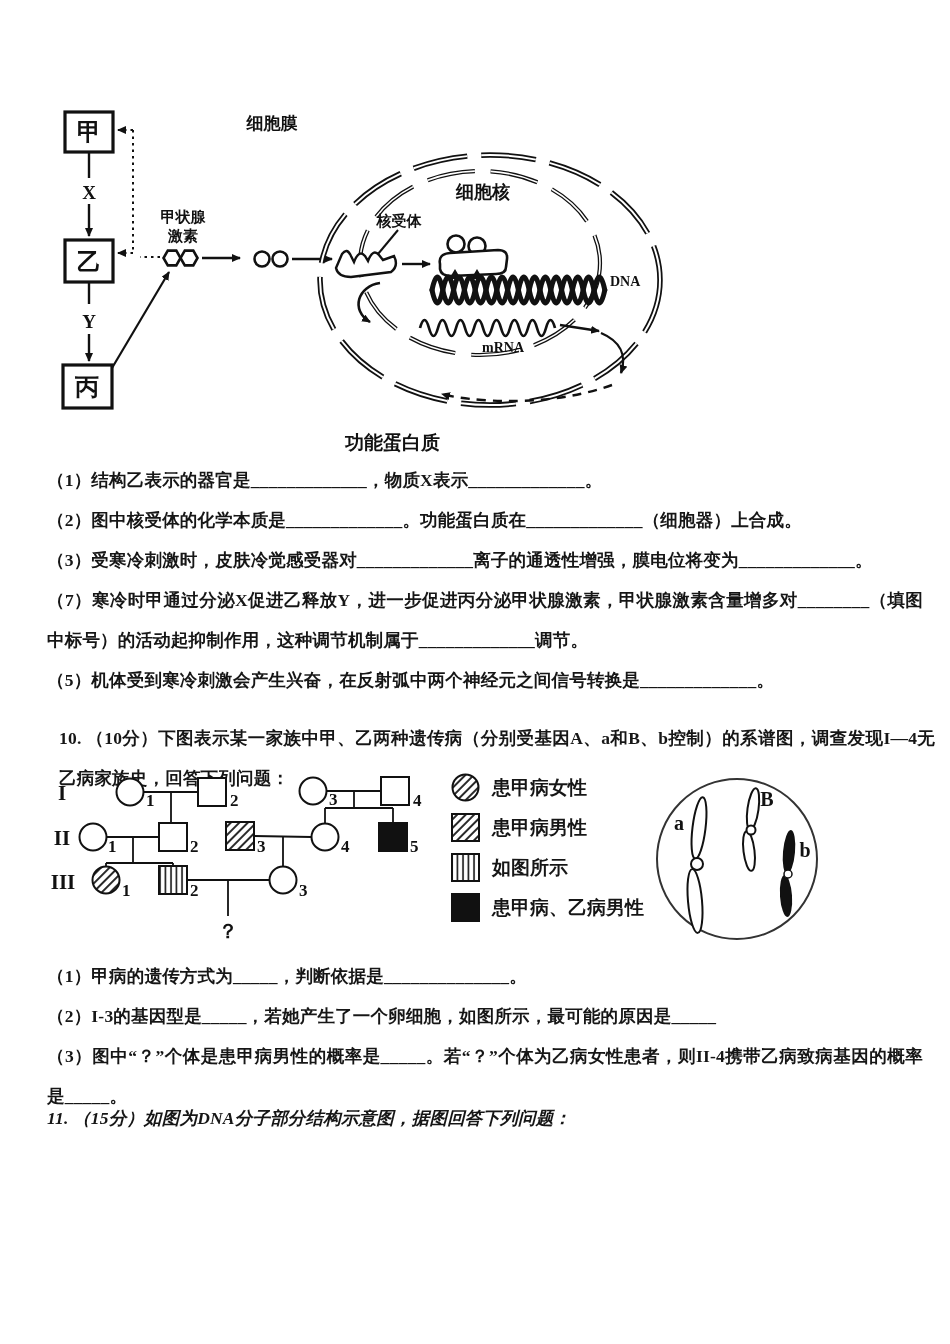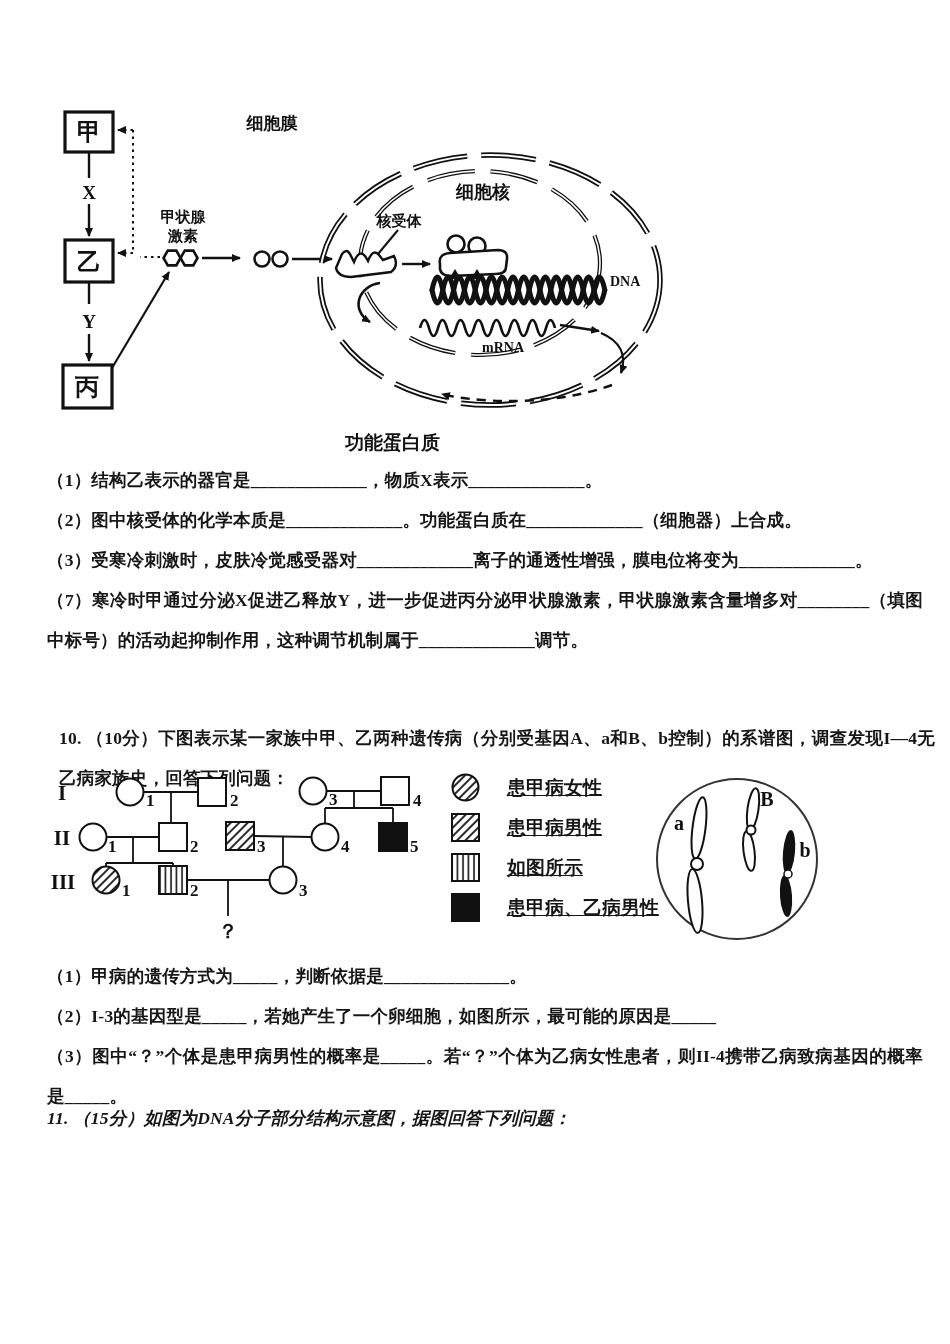--- a/index.html
+++ b/index.html
@@ -2,21 +2,21 @@
 <html><head>
 <meta charset="utf-8">
 <style>
   html,body{margin:0;padding:0;background:#fff;}
   .page{position:relative;width:950px;height:1344px;background:#ffffff;overflow:hidden;
         font-family:"Liberation Serif","DejaVu Serif",serif;color:#161616;}
   .qblock{position:absolute;left:47px;width:876px;}
   .qblock p{margin:0;font-size:17.5px;font-weight:600;line-height:40px;text-align:justify;
             letter-spacing:0.2px;word-break:break-all;}
   .legend{position:absolute;left:450px;top:772px;width:230px;}
-  .legend-row{display:flex;align-items:center;gap:26px;height:31px;margin-bottom:9px;text-decoration:underline;}
+  .legend-row{display:flex;align-items:center;gap:11px;height:31px;margin-bottom:9px;}
   .legend-row span{font-size:19px;font-weight:700;white-space:nowrap;}
   svg text{font-family:"Liberation Serif","DejaVu Serif",serif;fill:#111;}
   .cjk-label{font-weight:700;}
   .hidden-defs{position:absolute;width:0;height:0;}
 </style>
 </head>
 <body>
 
 <div class="page">
 
@@ -119,20 +119,21 @@
     <path d="M562,297 Q505,317 432,312 Q406,310 392,306" fill="none" stroke="#111" stroke-width="2.4" stroke-dasharray="9 7" marker-end="url(#ah)"></path>
 
     <text x="295" y="361" font-size="19" class="cjk-label">功能蛋白质</text>
   </svg>
 
   <div class="qblock" style="top:460px;">
     <p>（1）结构乙表示的器官是_____________，物质X表示_____________。</p>
     <p>（2）图中核受体的化学本质是_____________。功能蛋白质在_____________（细胞器）上合成。</p>
     <p>（3）受寒冷刺激时，皮肤冷觉感受器对_____________离子的通透性增强，膜电位将变为_____________。</p>
     <p>（7）寒冷时甲通过分泌X促进乙释放Y，进一步促进丙分泌甲状腺激素，甲状腺激素含量增多对________（填图中标号）的活动起抑制作用，这种调节机制属于_____________调节。</p>
+    <p>（5）机体受到寒冷刺激会产生兴奋，在反射弧中两个神经元之间信号转换是_____________。</p>
   </div>
 
   <div class="qblock" style="top:718px;margin-left:12px;">
     <p>10. （10分）下图表示某一家族中甲、乙两种遗传病（分别受基因A、a和B、b控制）的系谱图，调查发现I—4无乙病家族史，回答下列问题：</p>
   </div>
 
   <svg style="position:absolute;left:48px;top:758px;" width="420" height="190" viewBox="0 0 420 190">
     <g stroke="#111" stroke-width="1.8" fill="none">
       <line x1="95.5" y1="34" x2="150" y2="34"></line>
       <line x1="278.5" y1="33" x2="333" y2="33"></line>

